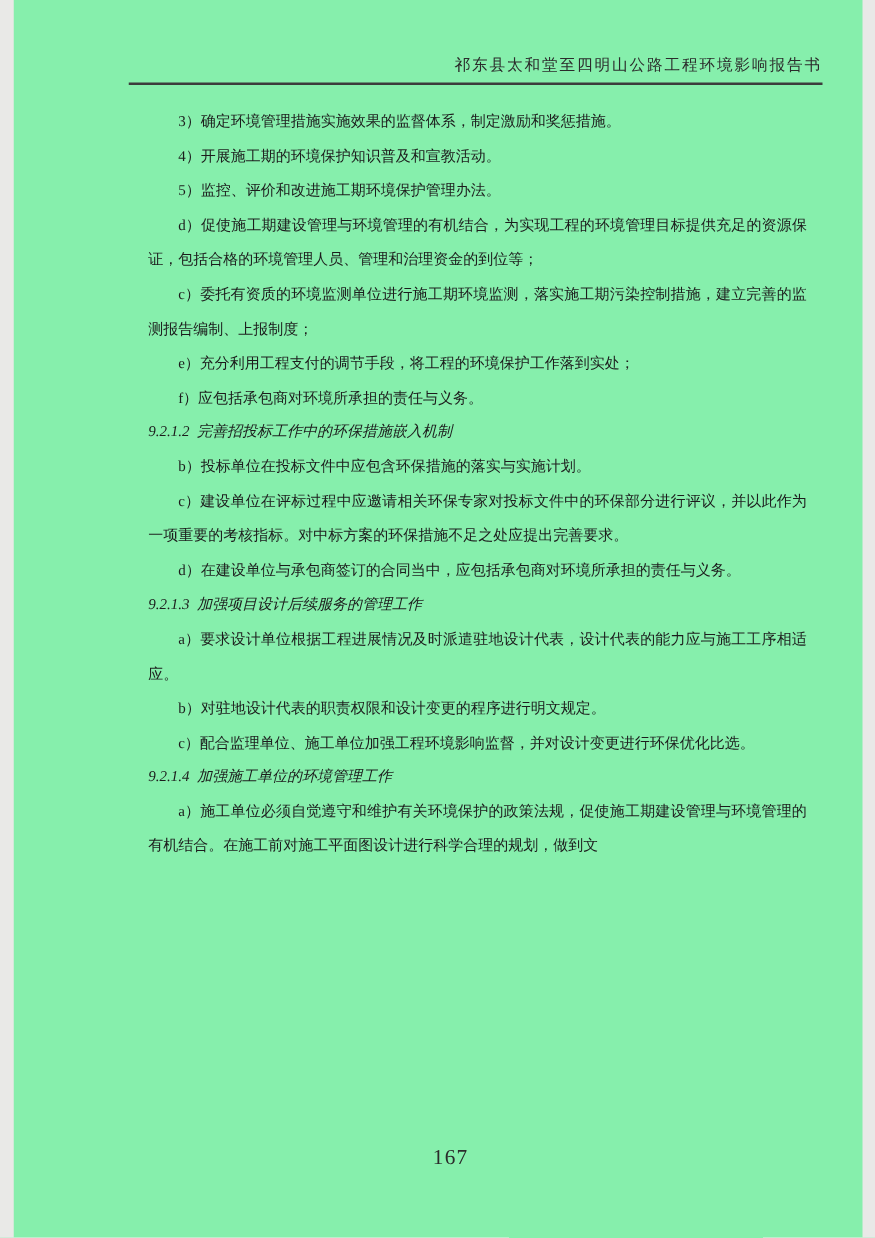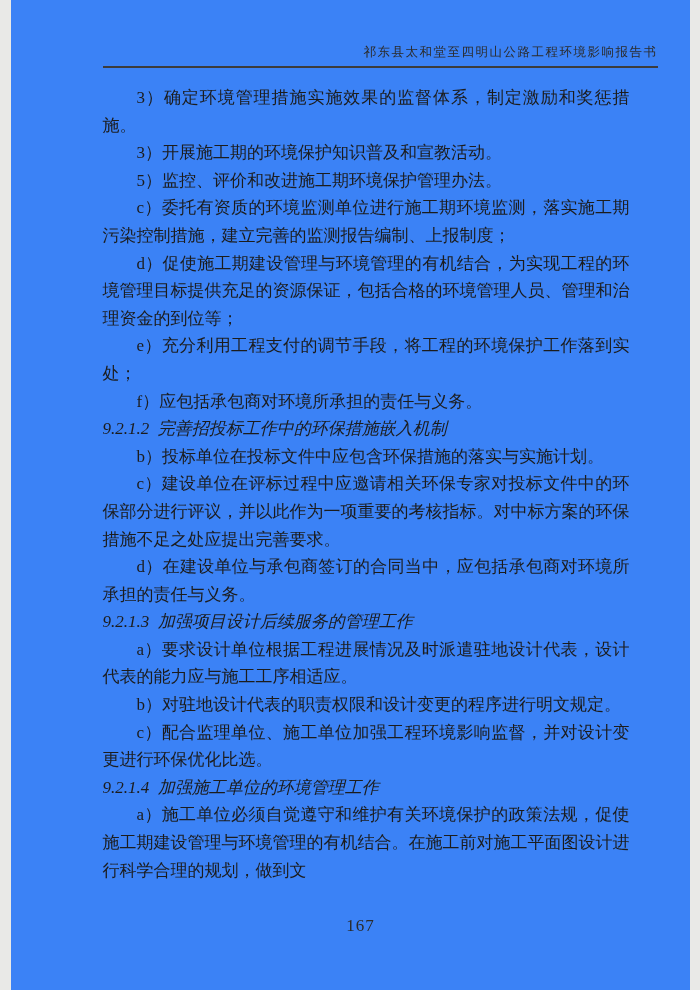--- a/index.html
+++ b/index.html
@@ -5,43 +5,43 @@
   html, body {
     margin: 0;
     padding: 0;
     background: #e9e9e7;
   }
   .page {
     position: relative;
     width: 679px;
     height: 990px;
     margin: 0 auto;
-    background: #3b82f6;
+    background: #86efac;
     font-family: "Liberation Serif", "DejaVu Serif", serif;
     color: #1e1e1e;
     overflow: hidden;
   }
   .running-header {
     position: absolute;
     top: 44px;
     left: 92px;
     width: 555px;
     text-align: right;
     font-size: 12.5px;
     letter-spacing: 1.5px;
     color: #2b2b2b;
     padding-bottom: 5px;
     border-bottom: 2px solid #3c3c3c;
   }
   .content {
     position: absolute;
     top: 84px;
-    left: 92px;
+    left: 108px;
     width: 527px;
-    font-size: 17px;
+    font-size: 12px;
     line-height: 27.6px;
     text-align: justify;
     text-justify: inter-character;
     color: #1c1c1c;
   }
   .content p {
     margin: 0;
     padding: 0;
   }
   .para {
@@ -65,24 +65,24 @@
 </style>
 </head>
 <body>
 
 <div class="page">
 
   <div class="running-header">祁东县太和堂至四明山公路工程环境影响报告书</div>
 
   <div class="content">
     <p class="para">3）确定环境管理措施实施效果的监督体系，制定激励和奖惩措施。</p>
-    <p class="para">3）开展施工期的环境保护知识普及和宣教活动。</p>
+    <p class="para">4）开展施工期的环境保护知识普及和宣教活动。</p>
     <p class="para">5）监控、评价和改进施工期环境保护管理办法。</p>
+    <p class="para">d）促使施工期建设管理与环境管理的有机结合，为实现工程的环境管理目标提供充足的资源保证，包括合格的环境管理人员、管理和治理资金的到位等；</p>
     <p class="para">c）委托有资质的环境监测单位进行施工期环境监测，落实施工期污染控制措施，建立完善的监测报告编制、上报制度；</p>
-    <p class="para">d）促使施工期建设管理与环境管理的有机结合，为实现工程的环境管理目标提供充足的资源保证，包括合格的环境管理人员、管理和治理资金的到位等；</p>
     <p class="para">e）充分利用工程支付的调节手段，将工程的环境保护工作落到实处；</p>
     <p class="para">f）应包括承包商对环境所承担的责任与义务。</p>
     <p class="heading">9.2.1.2  完善招投标工作中的环保措施嵌入机制</p>
     <p class="para">b）投标单位在投标文件中应包含环保措施的落实与实施计划。</p>
     <p class="para">c）建设单位在评标过程中应邀请相关环保专家对投标文件中的环保部分进行评议，并以此作为一项重要的考核指标。对中标方案的环保措施不足之处应提出完善要求。</p>
     <p class="para">d）在建设单位与承包商签订的合同当中，应包括承包商对环境所承担的责任与义务。</p>
     <p class="heading">9.2.1.3  加强项目设计后续服务的管理工作</p>
     <p class="para">a）要求设计单位根据工程进展情况及时派遣驻地设计代表，设计代表的能力应与施工工序相适应。</p>
     <p class="para">b）对驻地设计代表的职责权限和设计变更的程序进行明文规定。</p>
     <p class="para">c）配合监理单位、施工单位加强工程环境影响监督，并对设计变更进行环保优化比选。</p>

